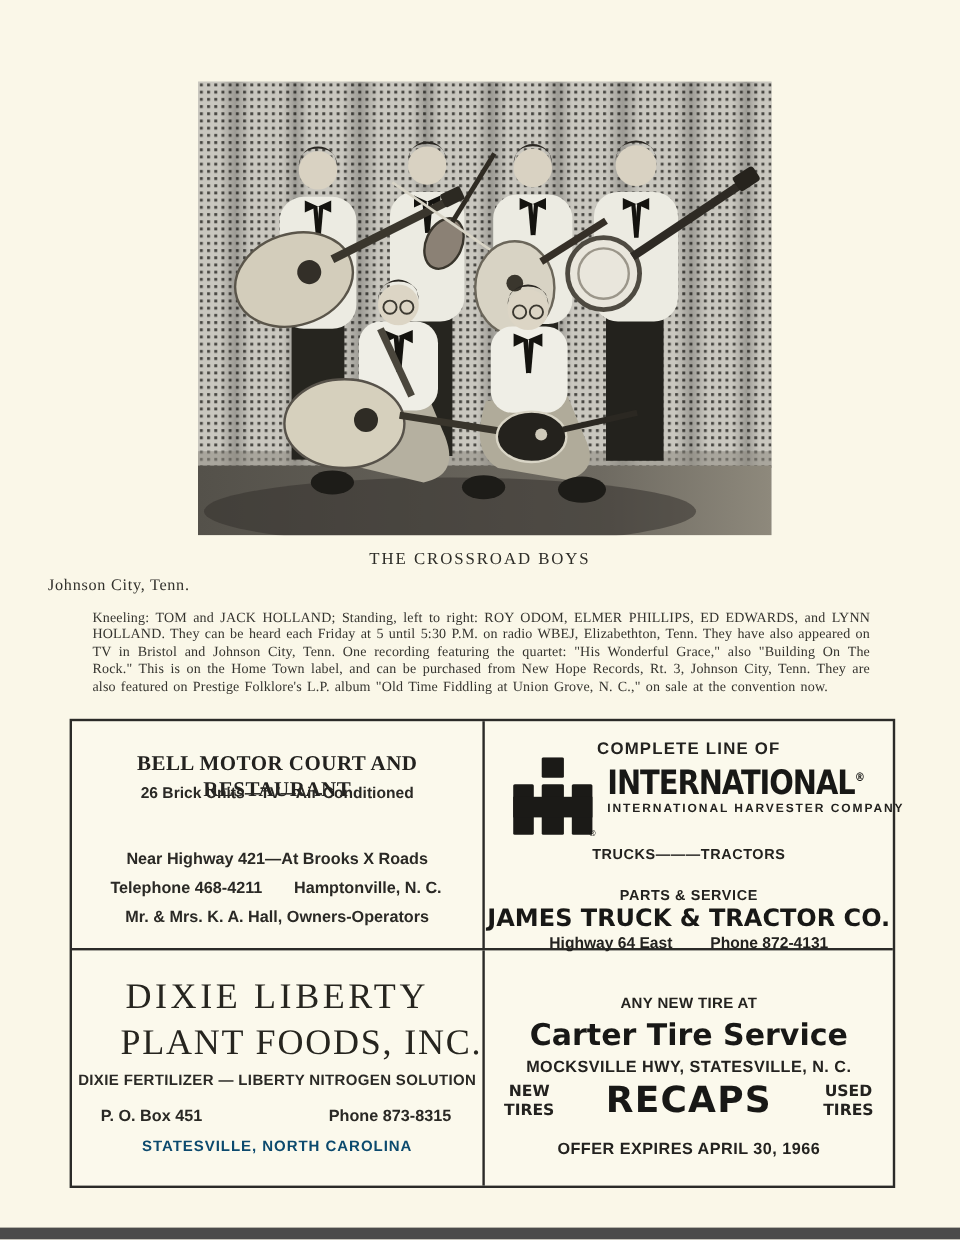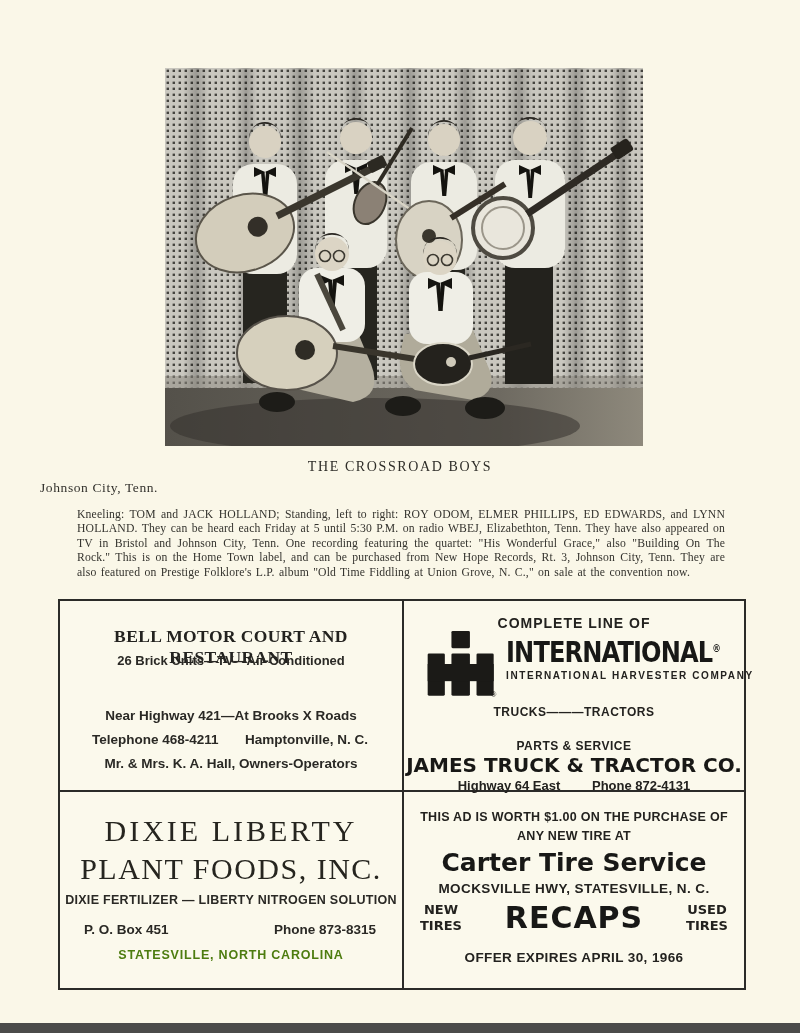--- a/index.html
+++ b/index.html
@@ -75,28 +75,28 @@
   .ih-dealer{position:absolute;top:152px;left:0;width:100%;text-align:center;
     font-family:"DejaVu Sans","Liberation Sans",sans-serif;font-weight:bold;
     font-size:20px;color:#181816;}
   .ih-addr{position:absolute;top:177px;left:0;width:100%;text-align:center;
     font-size:13px;font-weight:bold;color:#23221f;}
   .ih-addr span{margin:0 14px;}
 
   
   .dx-t1{position:absolute;top:22px;left:0;width:100%;text-align:center;
     font-family:"Liberation Serif",serif;font-size:30px;letter-spacing:3px;color:#26251f;}
-  .dx-t2{position:absolute;top:60px;left:0;width:100%;text-align:center;
+  .dx-t2{position:absolute;top:60px;left:0;width:100%;text-align:right;
     font-family:"Liberation Serif",serif;font-size:30px;letter-spacing:1.5px;color:#26251f;}
   .dx-sub{position:absolute;top:101px;left:0;width:100%;text-align:center;
     font-size:12.5px;font-weight:bold;letter-spacing:.3px;color:#2a2925;}
   .dx-line{position:absolute;top:130px;left:24px;right:26px;display:flex;
     justify-content:space-between;font-size:13.5px;font-weight:bold;color:#2a2925;}
   .dx-city{position:absolute;top:156px;left:0;width:100%;text-align:center;
-    font-size:12.5px;font-weight:bold;letter-spacing:.8px;color:#4d7c0f;}
+    font-size:12.5px;font-weight:bold;letter-spacing:.8px;color:#0c4a6e;}
 
   
   .ct-o1{position:absolute;top:18px;left:0;width:100%;text-align:center;
     font-size:12.5px;font-weight:bold;letter-spacing:.3px;color:#23221f;}
   .ct-o2{position:absolute;top:37px;left:0;width:100%;text-align:center;
     font-size:12.5px;font-weight:bold;letter-spacing:.3px;color:#23221f;}
   .ct-name{position:absolute;top:56px;left:0;width:100%;text-align:center;
     font-family:"DejaVu Sans","Liberation Sans",sans-serif;font-weight:bold;
     font-size:25px;color:#181816;}
   .ct-addr{position:absolute;top:89px;left:0;width:100%;text-align:center;
@@ -322,21 +322,20 @@
       <div class="dx-t2">PLANT FOODS, INC.</div>
       <div class="dx-sub sans">DIXIE FERTILIZER — LIBERTY NITROGEN SOLUTION</div>
       <div class="dx-line sans">
         <span>P. O. Box 451</span>
         <span>Phone 873-8315</span>
       </div>
       <div class="dx-city sans">STATESVILLE, NORTH CAROLINA</div>
     </div>
 
     <div class="cell c2">
-      <div class="ct-o1 sans">THIS AD IS WORTH $1.00 ON THE PURCHASE OF</div>
       <div class="ct-o2 sans">ANY NEW TIRE AT</div>
       <div class="ct-name">Carter Tire Service</div>
       <div class="ct-addr sans">MOCKSVILLE HWY, STATESVILLE, N. C.</div>
       <div class="ct-tires">
         <div class="ct-side">
           <div>NEW</div>
           <div>TIRES</div>
         </div>
         <div class="ct-recaps">RECAPS</div>
         <div class="ct-side">

